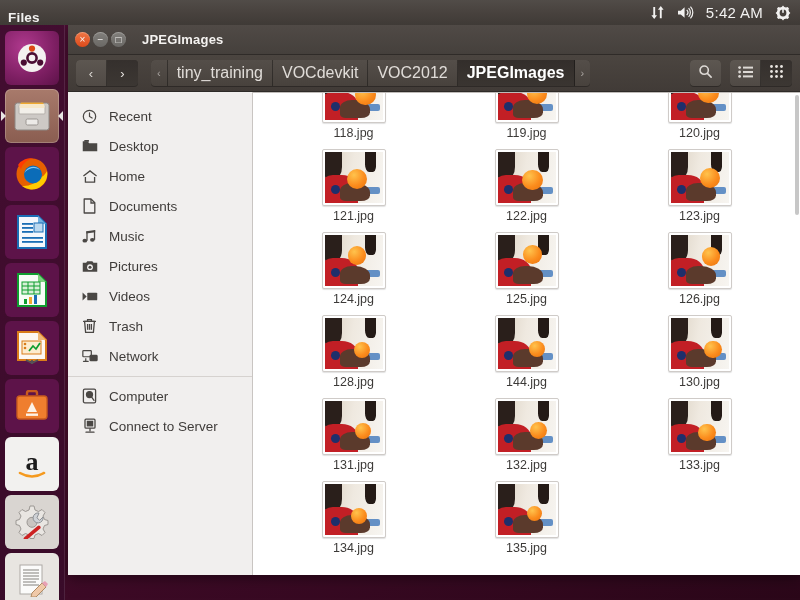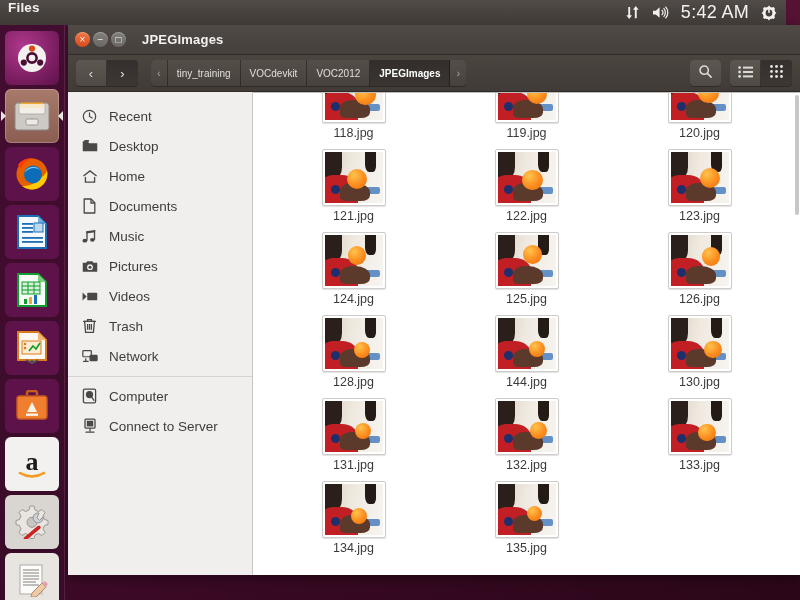--- a/index.html
+++ b/index.html
@@ -14,38 +14,38 @@
   }
 
   
   #desktop {
     position: absolute; inset: 0;
     background: linear-gradient(160deg, #4a0d33 0%, #571335 35%, #3d0a26 70%, #2b0719 100%);
   }
 
   
   #top-panel {
-    position: absolute; top: 0; left: 0; right: 14px; height: 25px;
+    position: absolute; top: 0; left: 0; right: 0; height: 25px;
     background: linear-gradient(180deg, #514c48 0%, #48423e 50%, #3f3a36 100%);
-    display: flex; align-items: flex-start;
+    display: flex; align-items: flex-end;
     color: #f2f1f0;
     font-size: 13px;
     z-index: 50;
   }
   #panel-appname {
     font-weight: bold; font-size: 13.5px;
     margin-left: 8px; letter-spacing: .2px;
   }
   #panel-indicators {
     margin-left: auto; display: flex; align-items: center; gap: 12px;
     padding-right: 9px;
   }
   .ind { display: flex; align-items: center; height: 25px; }
   .ind svg { display: block; }
-  #panel-clock { font-size: 18px; color: #f2f1f0; letter-spacing: .3px; }
+  #panel-clock { font-size: 15px; color: #f2f1f0; letter-spacing: .3px; }
 
   
   #launcher {
     position: absolute; top: 25px; left: 0; width: 65px; bottom: 0;
     background: linear-gradient(180deg, rgba(66,13,48,.93) 0%, rgba(57,11,41,.93) 100%);
     border-right: 1px solid rgba(255,255,255,.10);
     z-index: 40;
     padding-top: 3px;
   }
   .launcher-item {
@@ -122,21 +122,21 @@
 
   
   #breadcrumb {
     display: flex; height: 26px; border-radius: 4px; overflow: hidden;
     box-shadow: 0 1px 0 rgba(0,0,0,.3), inset 0 0 0 1px rgba(0,0,0,.35);
   }
   .crumb {
     display: flex; align-items: center; padding: 0 9px;
     background: linear-gradient(180deg, #544e49 0%, #474138 100%);
     background: linear-gradient(180deg, #544e49 0%, #48423d 100%);
-    color: #e0dcd8; font-size: 10px;
+    color: #e0dcd8; font-size: 16px;
     border-right: 1px solid rgba(0,0,0,.35);
     white-space: nowrap;
   }
   .crumb.arrow { padding: 0 6px; color: #a8a39f; font-size: 11px; }
   .crumb.current {
     background: linear-gradient(180deg, #332e2b 0%, #3a3531 100%);
     color: #ffffff; font-weight: bold;
   }
   .crumb:last-child { border-right: none; }
 

